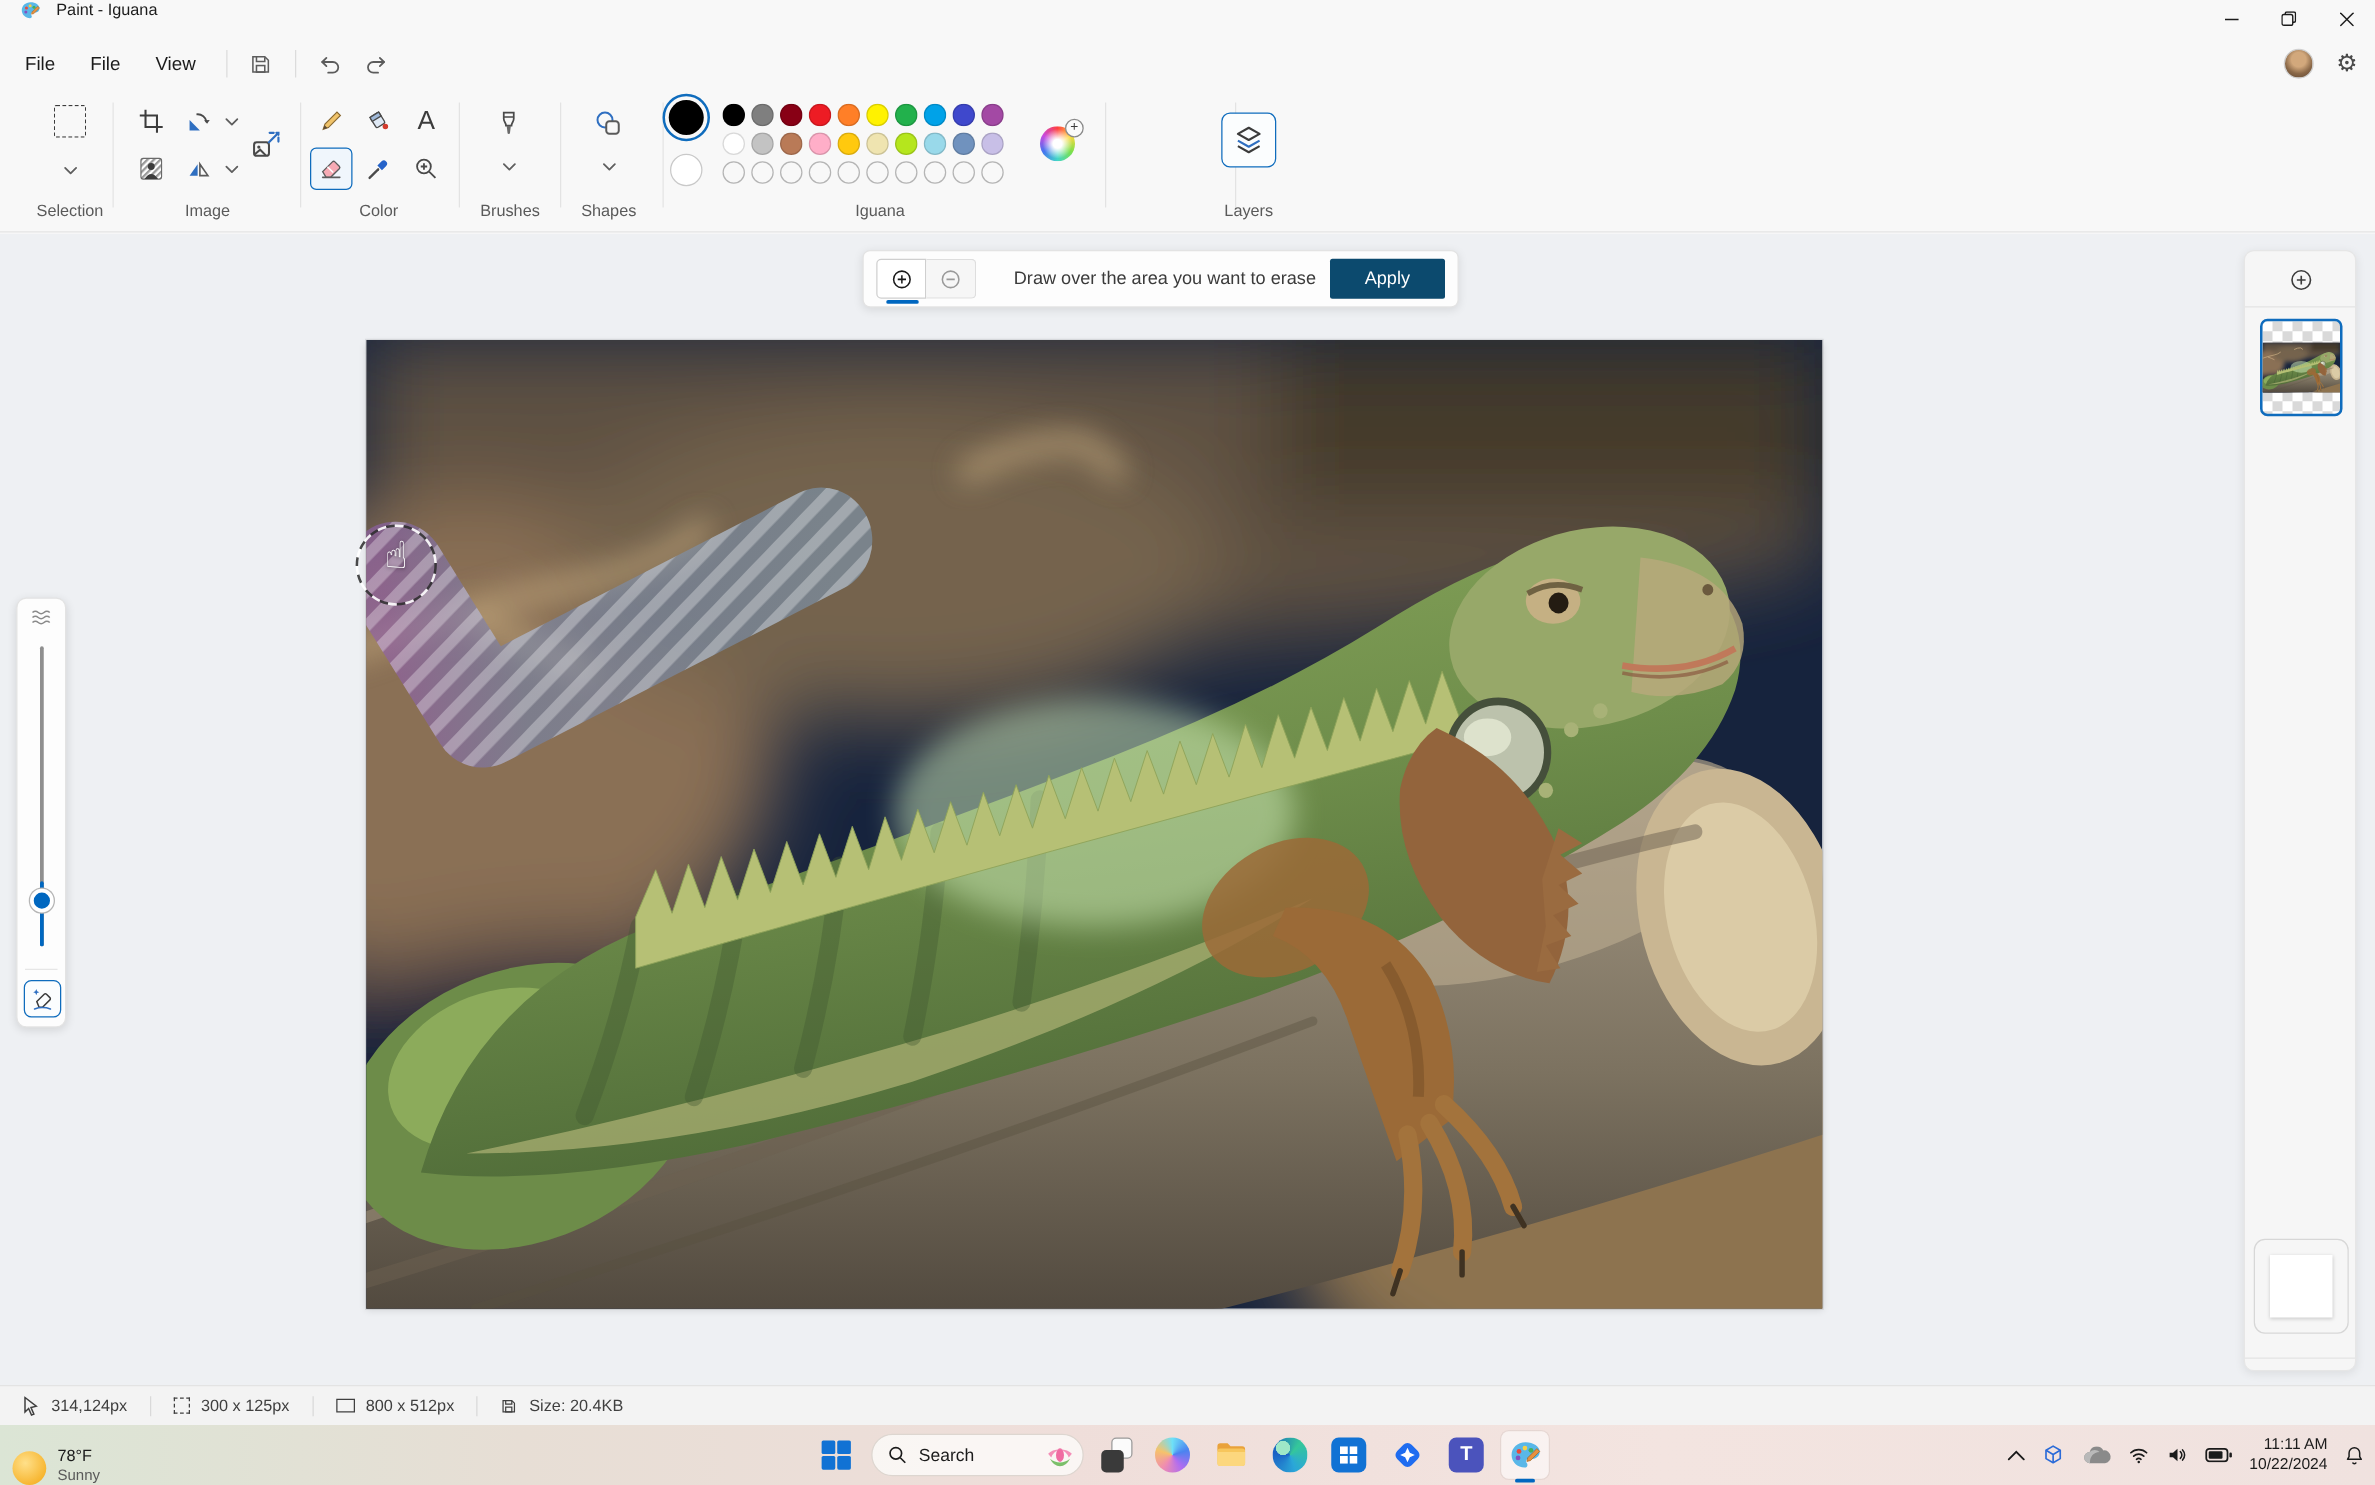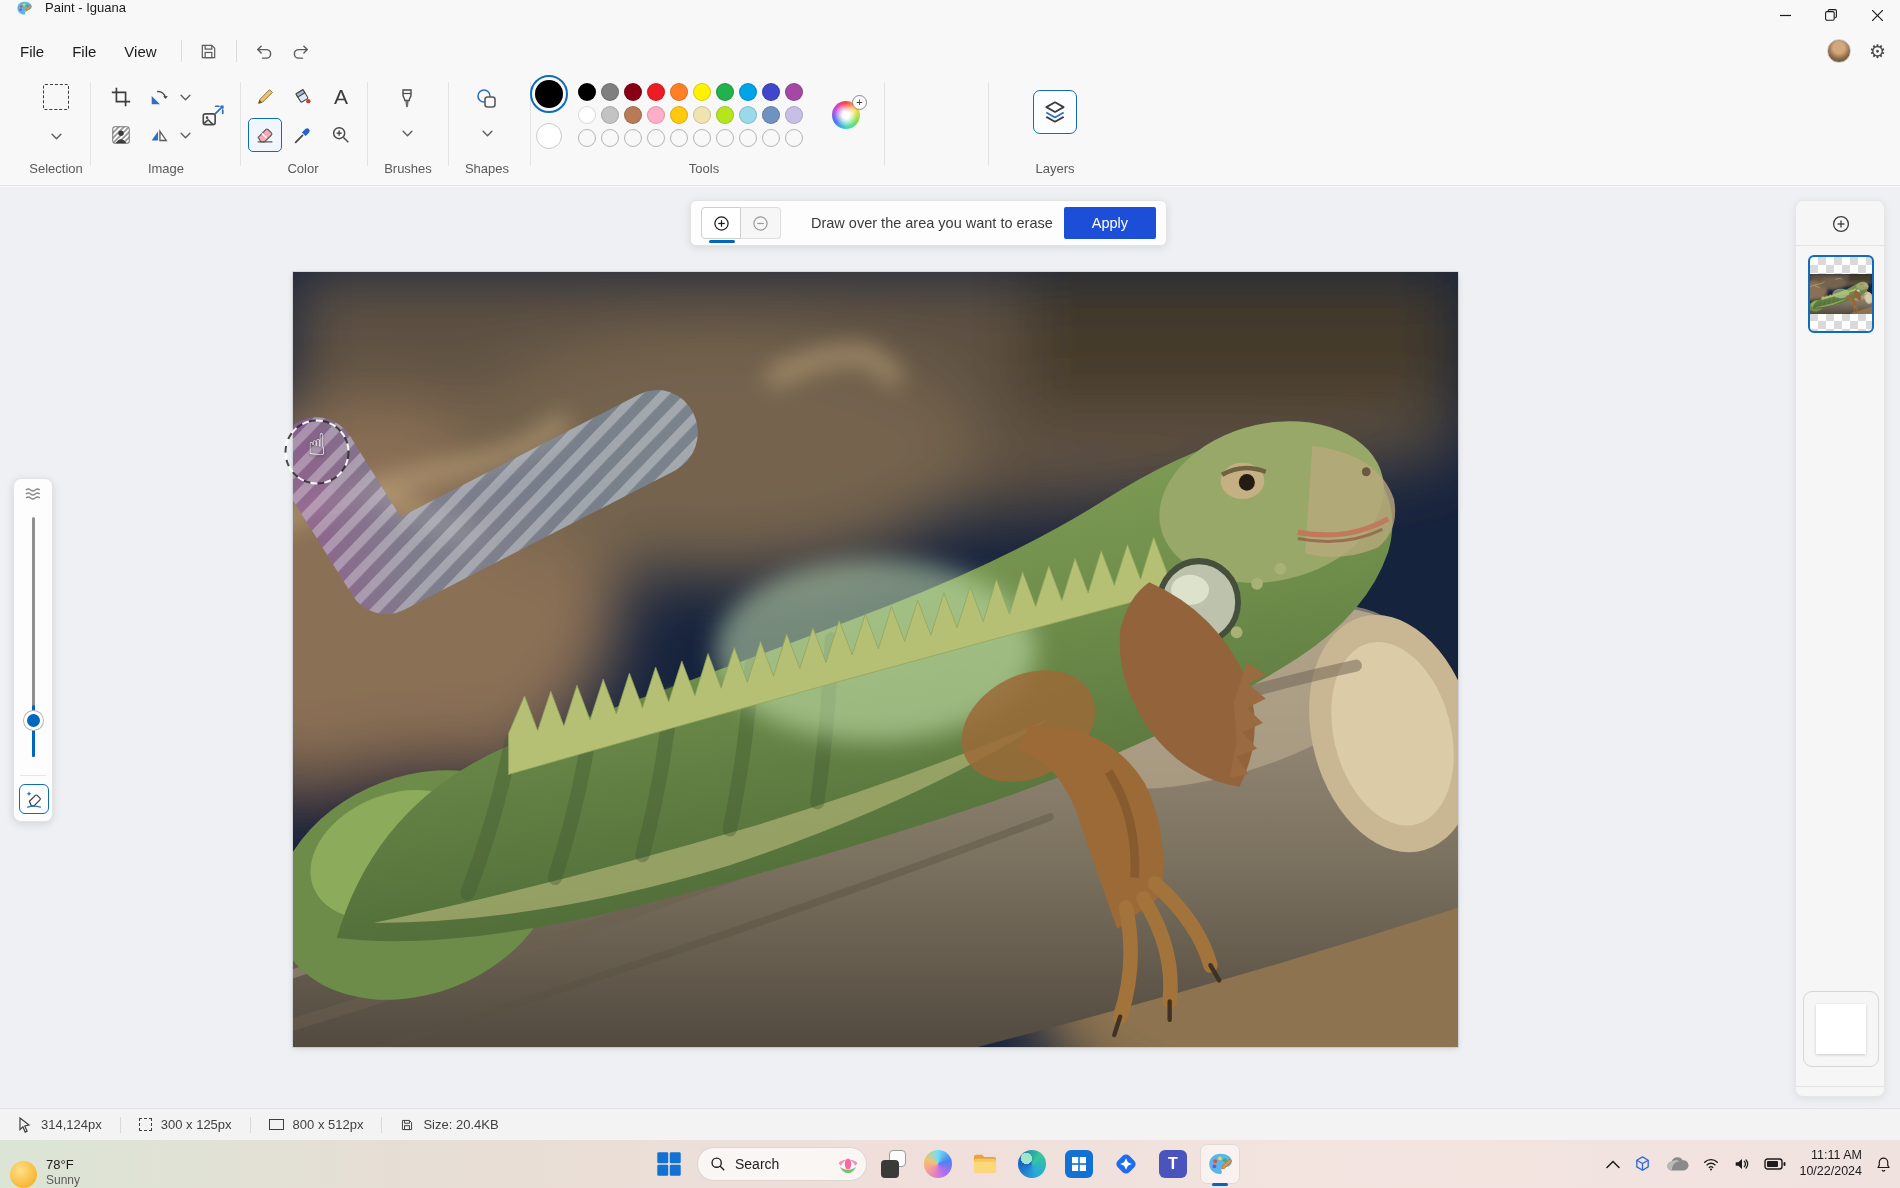--- a/index.html
+++ b/index.html
@@ -42,21 +42,21 @@
 
 .content{position:absolute;top:187px;left:0;right:0;height:921px;background:#eef0f3}
 
 .banner{position:absolute;left:690px;top:13px;width:477px;height:46px;background:#fdfdfd;border:1px solid #e3e3e3;border-radius:6px;box-shadow:0 2px 8px rgba(0,0,0,.10);display:flex;align-items:center;padding:0 10px}
 .seg{display:flex;height:32px}
 .segbtn{width:40px;height:32px;display:flex;align-items:center;justify-content:center;position:relative}
 .segbtn.plus{background:#fff;border:1px solid #cfcfcf;border-radius:4px 0 0 4px}
 .segbtn.minus{background:#f6f6f6;border:1px solid #dedede;border-left:none;border-radius:0 4px 4px 0}
 .seg-underline{position:absolute;left:7px;bottom:-5px;width:26px;height:3px;border-radius:2px;background:#0067c0}
 .banner-msg{margin-left:30px;font-size:14.5px;color:#3b3b3b}
-.apply-btn{margin-left:auto;background:#1d4ed8;color:#fff;font-size:14.5px;border:none;border-radius:2px;padding:8px 28px;font-family:inherit}
+.apply-btn{margin-left:auto;background:#0c4a6e;color:#fff;font-size:14.5px;border:none;border-radius:2px;padding:8px 28px;font-family:inherit}
 
 .canvas{position:absolute;left:293px;top:85px;width:1165px;height:775px;box-shadow:0 0 0 1px rgba(0,0,0,.08),0 2px 6px rgba(0,0,0,.12)}
 .canvas svg.scene{width:100%;height:100%}
 
 .ecursor{position:absolute;left:-9px;top:147px;width:66px;height:66px;pointer-events:none}
 .ecursor .hand{position:absolute;left:0;top:8px;width:66px;text-align:center;font-family:"DejaVu Sans",sans-serif;font-size:30px;color:#fff;text-shadow:0 1px 3px rgba(0,0,0,.65)}
 
 .sizebar{position:absolute;left:13px;top:291px;width:40px;height:344px;background:#fdfdfd;border:1px solid #e3e3e3;border-radius:8px;box-shadow:0 2px 8px rgba(0,0,0,.12)}
 .sizebar .handle{position:absolute;top:8px;left:0;right:0;display:flex;justify-content:center}
 .vtrack{position:absolute;left:18px;top:38px;width:3px;height:240px;background:#8f8f8f;border-radius:2px}
@@ -365,27 +365,27 @@
         <div class="swatch empty"></div>
         <div class="swatch empty"></div>
         <div class="swatch empty"></div>
         <div class="swatch empty"></div>
         <div class="swatch empty"></div>
         <div class="swatch empty"></div>
         <div class="swatch empty"></div>
       </div>
     <div class="wheel" style="left:302px"></div>
     <div class="wheel-badge" style="left:322px">+</div>
-    <div class="rlabel">Tools</div>
+    <div class="rlabel">Iguana</div>
   </div>
   <div class="rsep" style="left:884px"></div>
 
   <div class="rsep" style="left:988px"></div>
 
-  <div class="rgroup" style="left:1025px;width:60px">
+  <div class="rgroup" style="left:969px;width:60px">
     <div class="bigbtn sel" style="position:absolute;left:8px;top:18px">
       <svg width="26" height="26" viewBox="0 0 24 24" fill="none" stroke-width="1.6" stroke-linejoin="round">
           <path d="M12 3l8 4.5L12 12 4 7.5z" stroke="#3c3c3c"></path>
           <path d="M4 12.5l8 4.5 8-4.5" stroke="#2f6fc1"></path>
           <path d="M4 16.5l8 4.5 8-4.5" stroke="#3c3c3c"></path>
         </svg>
     </div>
     <div class="rlabel">Layers</div>
   </div>
 </div>

